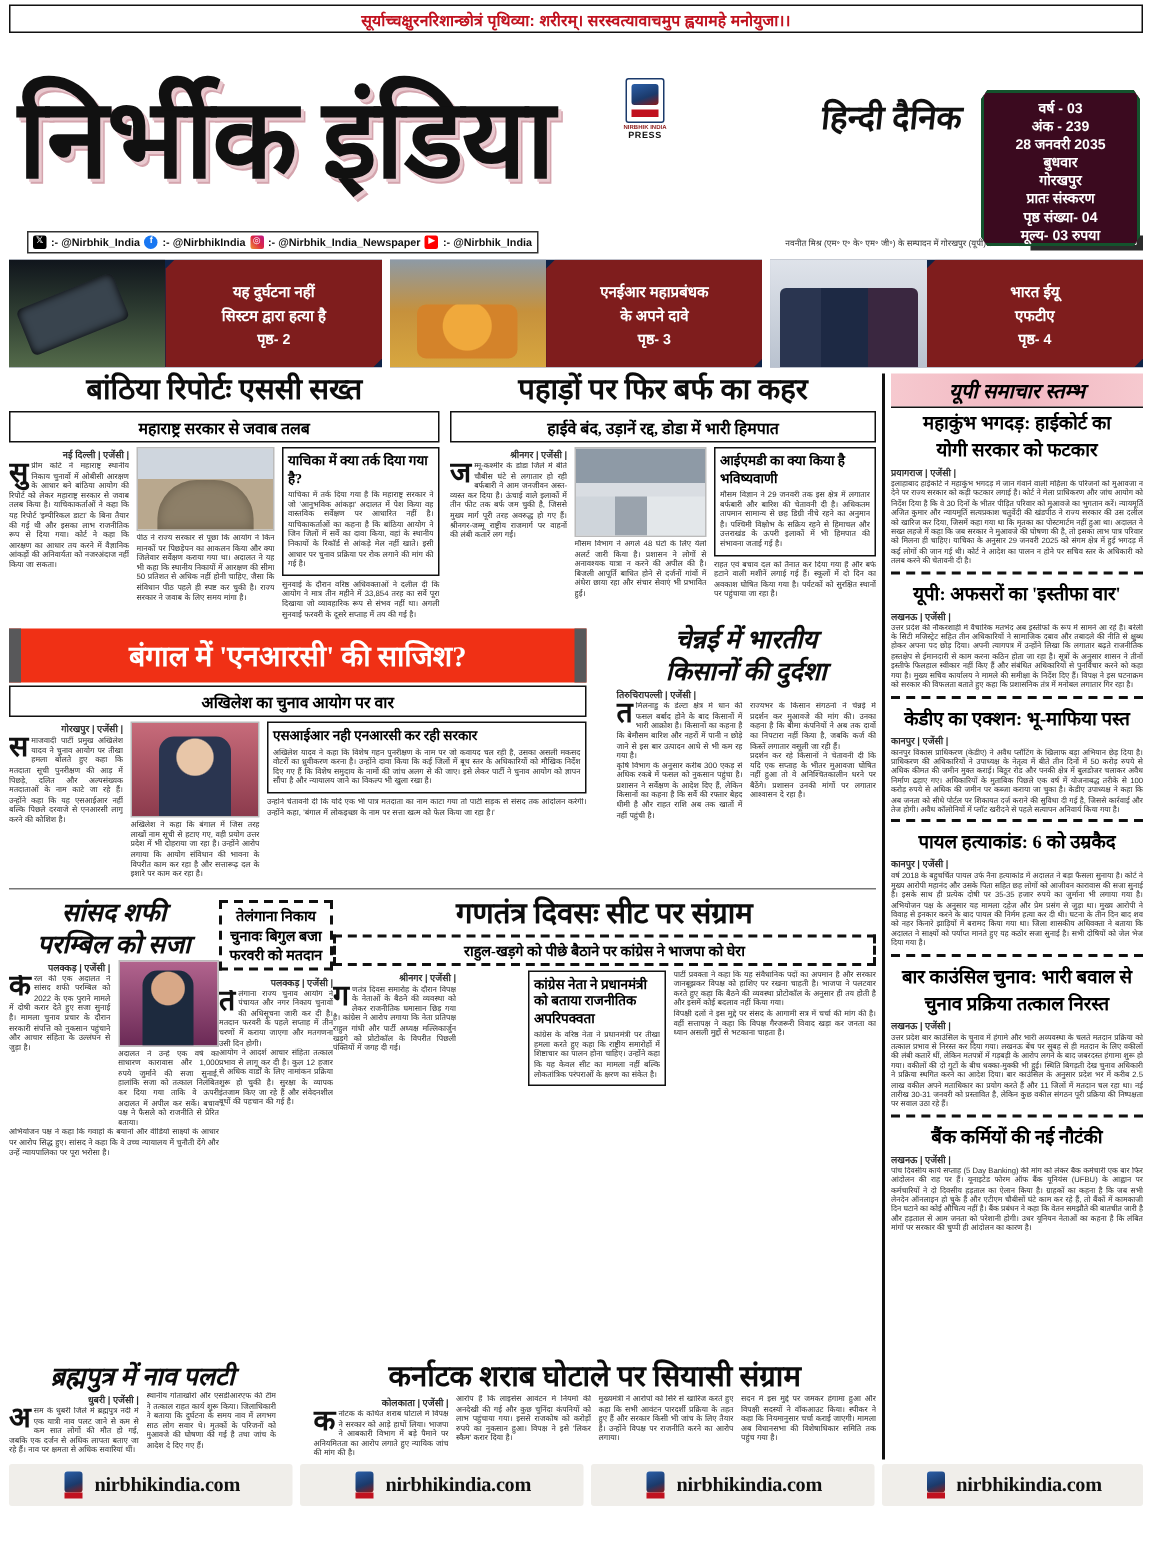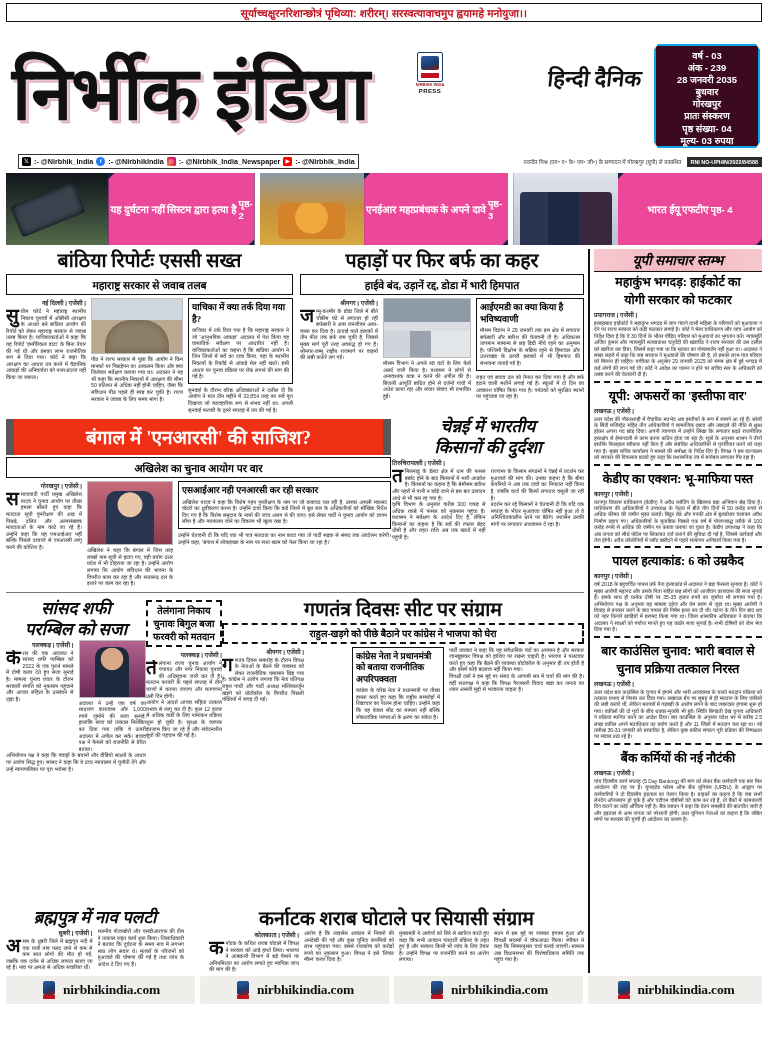--- a/index.html
+++ b/index.html
@@ -54,23 +54,23 @@
   .press-word { font-size: 6px; font-weight: bold; color: #111; margin-top: 1px; letter-spacing: .4px;}
   .press-sub { font-size: 4px; color: #8b1a1a; font-weight: bold; }
 
   .mast-hindi-daily {
     position: absolute; right: 122px; top: 22px;
     font-size: 22px; font-weight: bold; color: #111;
     font-family: "Liberation Serif", "DejaVu Serif", serif;
     transform: skewX(-6deg);
   }
   .mast-box {
-    position: absolute; right: 4px; top: 4px; width: 106px; height: 104px;
+    position: absolute; right: 4px; top: 20px; width: 106px; height: 104px;
     background: #3b0a1f;
-    border: 2px solid #0ea5e9;
+    border: 2px solid #14532d;
     color: #fff; text-align: center;
     padding: 4px 2px 2px 2px;
     clip-path: polygon(0% 6%, 4% 0%, 96% 0%, 100% 6%, 100% 94%, 96% 100%, 4% 100%, 0% 94%);
   }
   .mast-box div { font-size: 9.4px; font-weight: bold; line-height: 12.1px; white-space: nowrap; }
 
   
   .social-row { display: flex; align-items: center; height: 17px; margin: 1px 2px 3px 14px; }
   .social-box {
     border: 1px solid #333; height: 15px; display: flex; align-items: center;
@@ -86,21 +86,21 @@
   .publisher-line { margin-left: auto; display: flex; align-items: center; gap: 5px; }
   .publisher-line .pub { font-size: 5.6px; color: #333; white-space: nowrap; }
   .rni { background: #2b2b2b; color: #fff; font-size: 5.4px; font-weight: bold; padding: 2px 4px; white-space: nowrap;}
 
   
   .promo-strip { display: flex; gap: 5px; margin: 0 2px 4px 2px; height: 72px; }
   .promo { flex: 1 1 0; display: flex; background: #0f2347; position: relative; overflow: hidden;
            clip-path: polygon(0 0,100% 0,100% 100%,0 100%); }
   .promo-img { width: 42%; position: relative; overflow: hidden; }
   .promo-txt {
-    flex: 1; background: #ec4899; color: #fff; display: flex; flex-direction: row;
+    flex: 1; background: #7f1d1d; color: #fff; display: flex; flex-direction: column;
     align-items: center; justify-content: center; gap: 2px; padding: 2px;
     clip-path: polygon(6px 0, 100% 0, 100% calc(100% - 6px), calc(100% - 6px) 100%, 0 100%, 0 6px);
   }
   .promo-txt .l { font-size: 10px; font-weight: bold; white-space: nowrap; }
   .promo-txt .p { font-size: 9.5px; font-weight: bold; }
 
   
   .scn1 { background: linear-gradient(180deg,#10151c 0%, #2c3a30 45%, #546b4a 100%); }
   .scn1::after{content:"";position:absolute;left:8%;top:28%;width:66%;height:46%;
     background:#39444e;transform:rotate(-22deg);border-radius:4px;box-shadow:0 0 6px #000 inset;}
@@ -321,21 +321,21 @@
               <div class="inset">
                 <div class="inset-title">आईएमडी का क्या किया है भविष्यवाणी</div>
                 <div class="body-text">मौसम विज्ञान ने 29 जनवरी तक इस क्षेत्र में लगातार बर्फबारी और बारिश की चेतावनी दी है। अधिकतम तापमान सामान्य से छह डिग्री नीचे रहने का अनुमान है। पश्चिमी विक्षोभ के सक्रिय रहने से हिमाचल और उत्तराखंड के ऊपरी इलाकों में भी हिमपात की संभावना जताई गई है।</div>
               </div>
               <div class="body-text">राहत एवं बचाव दल को तैनात कर दिया गया है और बर्फ हटाने वाली मशीनें लगाई गई हैं। स्कूलों में दो दिन का अवकाश घोषित किया गया है। पर्यटकों को सुरक्षित स्थानों पर पहुंचाया जा रहा है।</div>
             </div>
           </div>
         </div>
       </div>
 
-      <div class="cols" style="gap:1px;">
+      <div class="cols" style="gap:20px;">
         <div class="col" style="flex:0 0 385px;">
           <div class="red-banner">बंगाल में 'एनआरसी' की साजिश?</div>
           <div class="kicker-box">अखिलेश का चुनाव आयोग पर वार</div>
           <div class="cols">
             <div class="col" style="flex:0 0 76px;">
               <div class="dateline">गोरखपुर | एजेंसी |</div>
               <div class="body-text dropcap">समाजवादी पार्टी प्रमुख अखिलेश यादव ने चुनाव आयोग पर तीखा हमला बोलते हुए कहा कि मतदाता सूची पुनरीक्षण की आड़ में पिछड़े, दलित और अल्पसंख्यक मतदाताओं के नाम काटे जा रहे हैं। उन्होंने कहा कि यह एसआईआर नहीं बल्कि पिछले दरवाजे से एनआरसी लागू करने की कोशिश है।</div>
             </div>
             <div class="col" style="flex:0 0 86px;">
               <div class="photo ph-akhilesh"></div>

